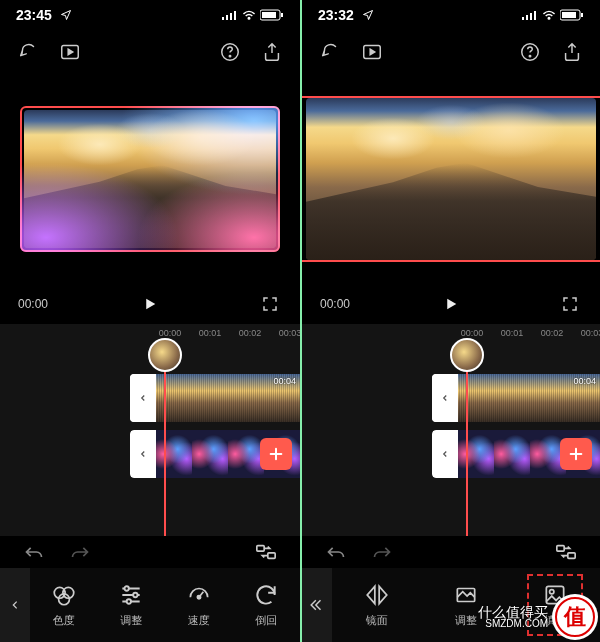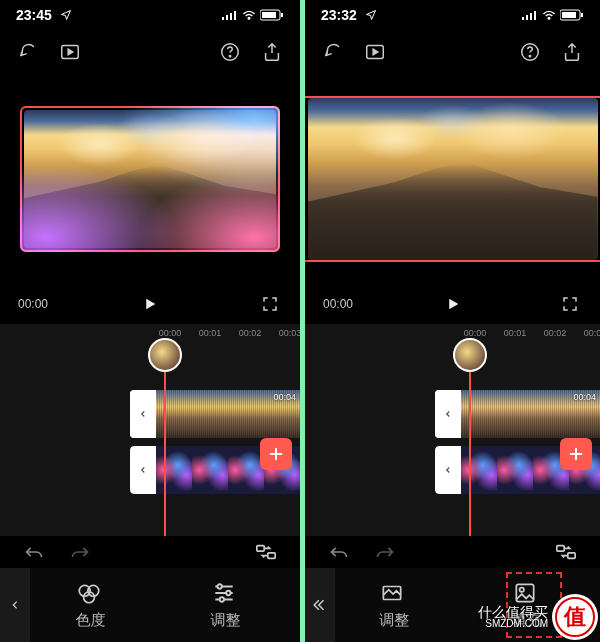--- a/index.html
+++ b/index.html
@@ -17,21 +17,21 @@
     height: 642px;
   }
   .phone {
     width: 300px;
     height: 642px;
     background: #000;
     position: relative;
     display: flex;
     flex-direction: column;
   }
-  .phone + .phone { border-left: 5px solid #86efac; }
+  .phone + .phone { border-left: 2px solid #86efac; }
 
   
   .status-bar {
     height: 30px;
     display: flex;
     justify-content: space-between;
     align-items: center;
     padding: 0 16px;
     color: #fff;
     font-size: 14px;
@@ -160,21 +160,20 @@
     width: 2px;
     background: #ff4d4d;
     z-index:4;
   }
   .track {
     position: absolute;
     left: 130px; right: 0;
     height: 48px;
     border-radius: 4px 0 0 4px;
     overflow: hidden;
-    margin-top: 16px;
   }
   .track.video {
     top: 50px;
     background: linear-gradient(to right, #fff 0 26px, transparent 26px);
   }
   .track-handle {
     position:absolute; left:0; top:0; bottom:0; width:26px;
     background:#fff; border-radius:4px 0 0 4px;
     display:flex; align-items:center; justify-content:center;
     color:#333;
@@ -245,23 +244,24 @@
   }
   .bottom-tools {
     flex:1;
     display:flex;
     justify-content: space-around;
     align-items:center;
   }
   .tool-item {
     display:flex;
     flex-direction:column;
+    align-items:center;
     gap:5px;
     color:#bbb;
-    font-size:15px;
+    font-size:11px;
     width:48px;
     padding: 4px 2px;
     position:relative;
   }
   .tool-item.highlighted {
     outline: 2px dashed #e03030;
     outline-offset: 2px;
   }
   .tool-icon { width:26px; height:26px; display:flex; align-items:center; justify-content:center; }
 
@@ -461,20 +461,39 @@
             <div class="tool-icon">
               <svg width="26" height="26" viewBox="0 0 24 24" fill="none" stroke="#ccc" stroke-width="1.8">
                 <path d="M4 6h16M4 12h16M4 18h16"></path>
                 <circle cx="8" cy="6" r="2" fill="#0a0a0a"></circle>
                 <circle cx="16" cy="12" r="2" fill="#0a0a0a"></circle>
                 <circle cx="10" cy="18" r="2" fill="#0a0a0a"></circle>
               </svg>
             </div>
             <span>调整</span>
           </div>
+          <div class="tool-item">
+            <div class="tool-icon">
+              <svg width="26" height="26" viewBox="0 0 24 24" fill="none" stroke="#ccc" stroke-width="1.6">
+                <path d="M4 14a8 8 0 0116 0"></path>
+                <path d="M12 14l4-5"></path>
+                <circle cx="12" cy="14" r="1.5" fill="#ccc"></circle>
+              </svg>
+            </div>
+            <span>速度</span>
+          </div>
+          <div class="tool-item">
+            <div class="tool-icon">
+              <svg width="26" height="26" viewBox="0 0 24 24" fill="none" stroke="#ccc" stroke-width="1.8">
+                <path d="M20 12a8 8 0 10-3 6.2"></path>
+                <path d="M20 4v6h-6"></path>
+              </svg>
+            </div>
+            <span>倒回</span>
+          </div>
         </div>
     </div>
   </div>
 
   <div class="phone">
     <div class="status-bar">
       <div class="status-left">
         <span>23:32</span>
         <span>
           <svg width="12" height="12" viewBox="0 0 24 24" fill="none" stroke="#fff" stroke-width="2">
@@ -618,20 +637,28 @@
       </div>
     </div>
 
     <div class="bottom-bar">
       <div class="bottom-back">
         <svg width="14" height="14" viewBox="0 0 24 24">
             <path d="M18 4l-8 8 8 8M10 4l-8 8 8 8" fill="none" stroke="#ccc" stroke-width="2.5"></path>
           </svg>
       </div>
       <div class="bottom-tools" id="tools-right">
+          <div class="tool-item">
+            <div class="tool-icon">
+              <svg width="26" height="26" viewBox="0 0 24 24" fill="none" stroke="#ccc" stroke-width="1.6">
+                <path d="M10 4v16l-7-8zM14 4v16l7-8z"></path>
+              </svg>
+            </div>
+            <span>镜面</span>
+          </div>
           <div class="tool-item">
             <div class="tool-icon">
               <svg width="26" height="26" viewBox="0 0 24 24" fill="none" stroke="#ccc" stroke-width="1.6">
                 <rect x="4" y="6" width="16" height="12" rx="1"></rect>
                 <path d="M4 14l5-5 4 4 3-3 4 4"></path>
               </svg>
             </div>
             <span>调整</span>
           </div>
           <div class="tool-item highlighted">

